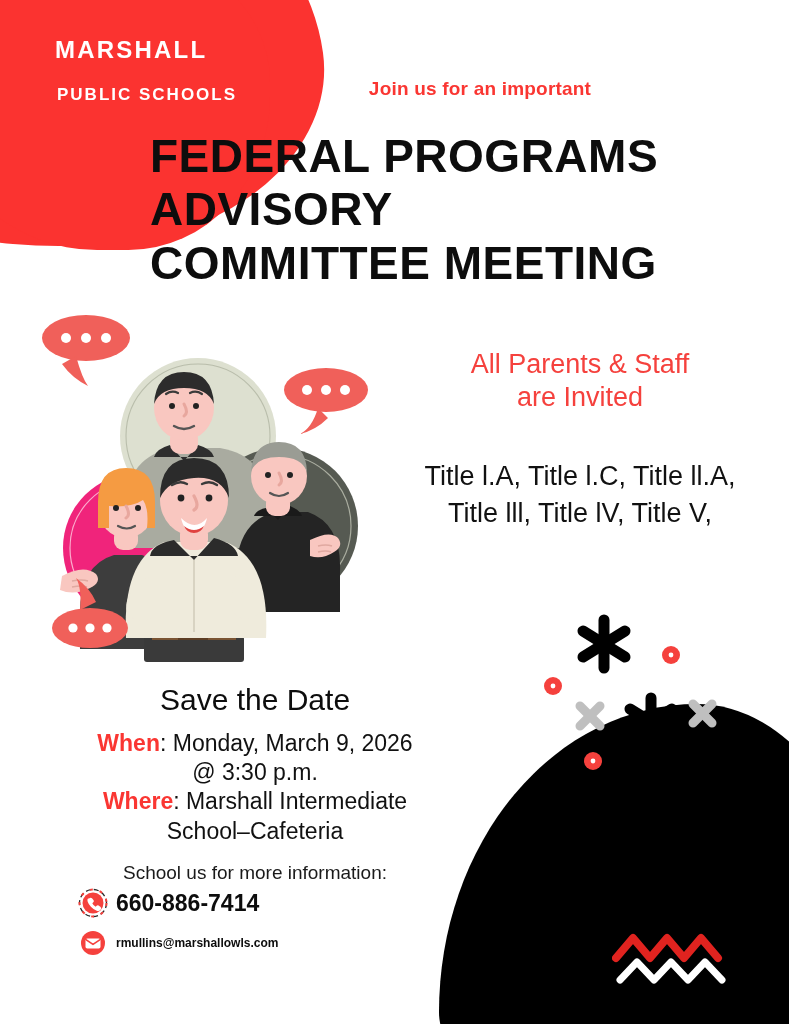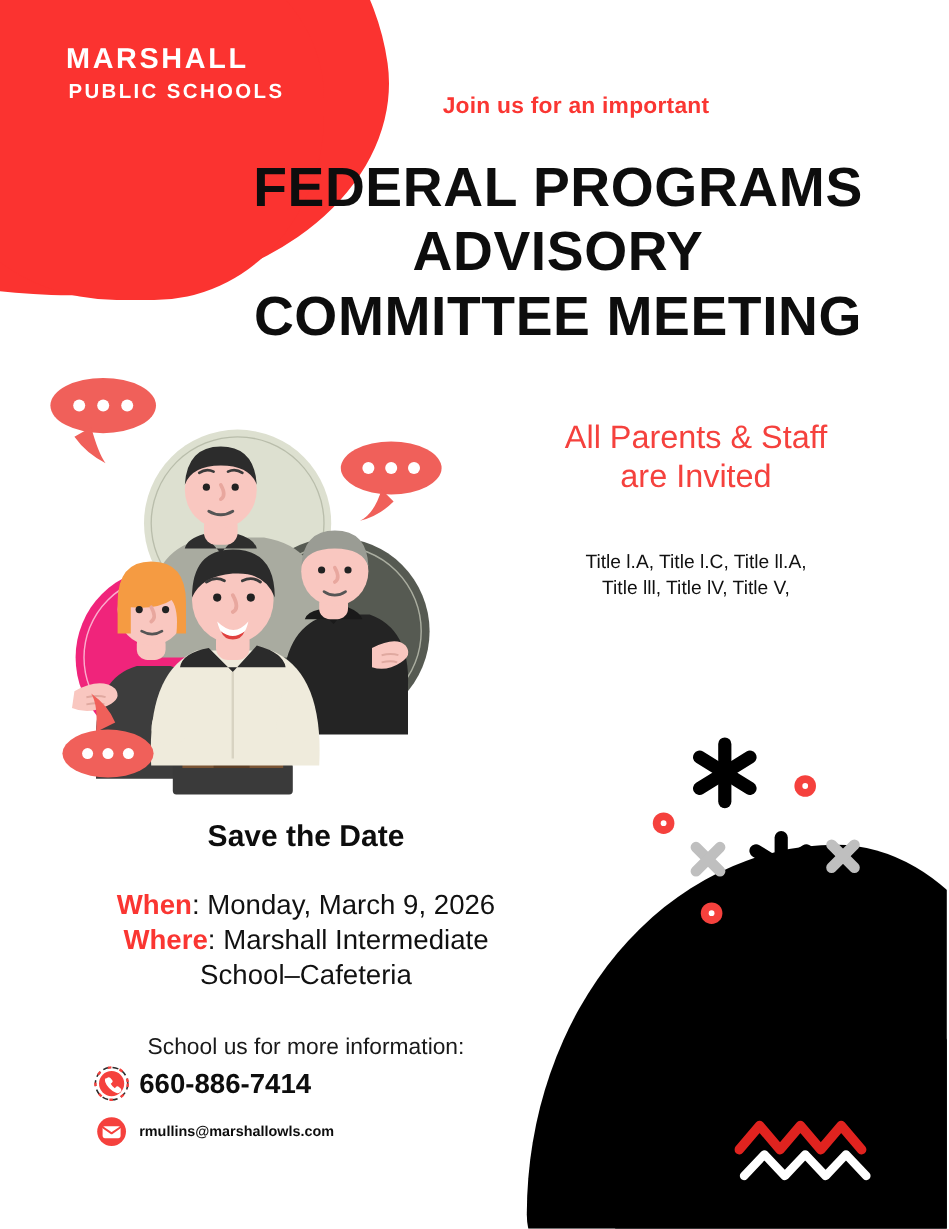--- a/index.html
+++ b/index.html
@@ -67,21 +67,21 @@
   }
   .logo-line1 {
     font-size: 24px;
     font-weight: 700;
     letter-spacing: 2.2px;
   }
   .logo-line2 {
     font-size: 17px;
     font-weight: 700;
     letter-spacing: 2.0px;
-    margin-top: 3px;
+    margin-top: 21px;
     margin-left: 2px;
   }
 
   
   .kicker {
     position: absolute;
     left: 180px;
     top: 78px;
     width: 600px;
     text-align: center;
@@ -89,21 +89,20 @@
     font-size: 19px;
     font-weight: 700;
     letter-spacing: 0.2px;
     z-index: 6;
   }
   .title-block {
     position: absolute;
     left: 150px;
     top: 130px;
     width: 630px;
-    text-align: center;
     z-index: 6;
   }
   .title-line {
     color: #0d0d0d;
     font-size: 46px;
     font-weight: 700;
     letter-spacing: 0.5px;
     line-height: 1.16;
     white-space: nowrap;
   }
@@ -132,44 +131,44 @@
     line-height: 1.22;
     z-index: 6;
   }
   .titles-list {
     position: absolute;
     left: 380px;
     top: 458px;
     width: 400px;
     text-align: center;
     color: #111111;
-    font-size: 16px;
+    font-size: 27px;
     font-weight: 400;
     line-height: 1.38;
     z-index: 6;
   }
 
   
   .glyphs { position: absolute; left: 520px; top: 598px; width: 230px; height: 200px; z-index: 6; }
   .glyphs svg { display:block; width:100%; height:100%; }
 
   
   .save-block {
     position: absolute;
     left: 20px;
     top: 683px;
     width: 470px;
     text-align: center;
     z-index: 6;
   }
   .save-title {
-    font-size: 25px;
-    font-weight: 700;
+    font-size: 30px;
+    font-weight: 400;
     color: #0d0d0d;
-    margin-bottom: 28px;
+    margin-bottom: 12px;
   }
   .save-line {
     font-size: 23px;
     color: #111111;
     line-height: 1.27;
   }
   .save-label { color: #FA3632; font-weight: 700; }
 
   
   .contact-intro {
@@ -384,20 +383,21 @@
   <div class="zigzag">
     <svg viewBox="0 0 120 58" xmlns="http://www.w3.org/2000/svg">
       <polyline points="4,30 21,10 38,30 55,10 72,30 89,10 106,30" fill="none" stroke="#E0231F" stroke-width="8" stroke-linecap="round" stroke-linejoin="round"></polyline>
       <polyline points="8,52 25,34 42,52 59,34 76,52 93,34 110,52" fill="none" stroke="#ffffff" stroke-width="7" stroke-linecap="round" stroke-linejoin="round"></polyline>
     </svg>
   </div>
 
   <div class="save-block">
     <div class="save-title">Save the Date</div>
     <div class="save-line"><span class="save-label">When</span><span>: Monday, March 9, 2026</span></div>
+    <div class="save-line">@ 3:30 p.m.</div>
     <div class="save-line"><span class="save-label">Where</span><span>: Marshall Intermediate</span></div>
     <div class="save-line">School–Cafeteria</div>
   </div>
 
   <div class="contact-intro">School us for more information:</div>
 
   <div class="contact-row phone">
     <span class="contact-icon">
       <svg viewBox="0 0 30 30" xmlns="http://www.w3.org/2000/svg">
         <g stroke="#2b2b2b" stroke-width="1.3" fill="none" stroke-dasharray="5 3">

